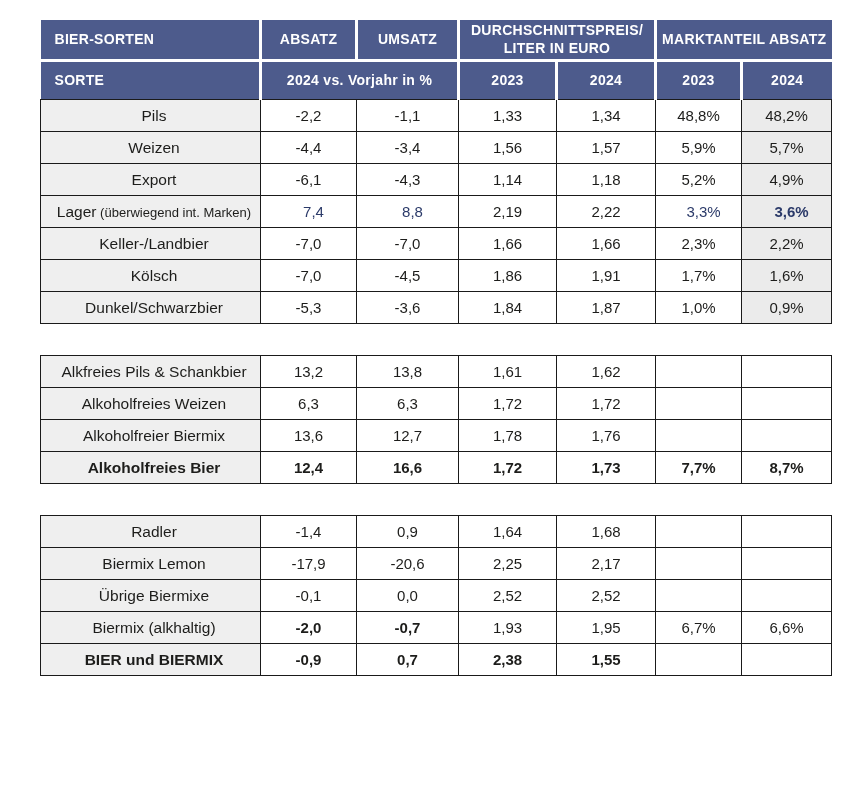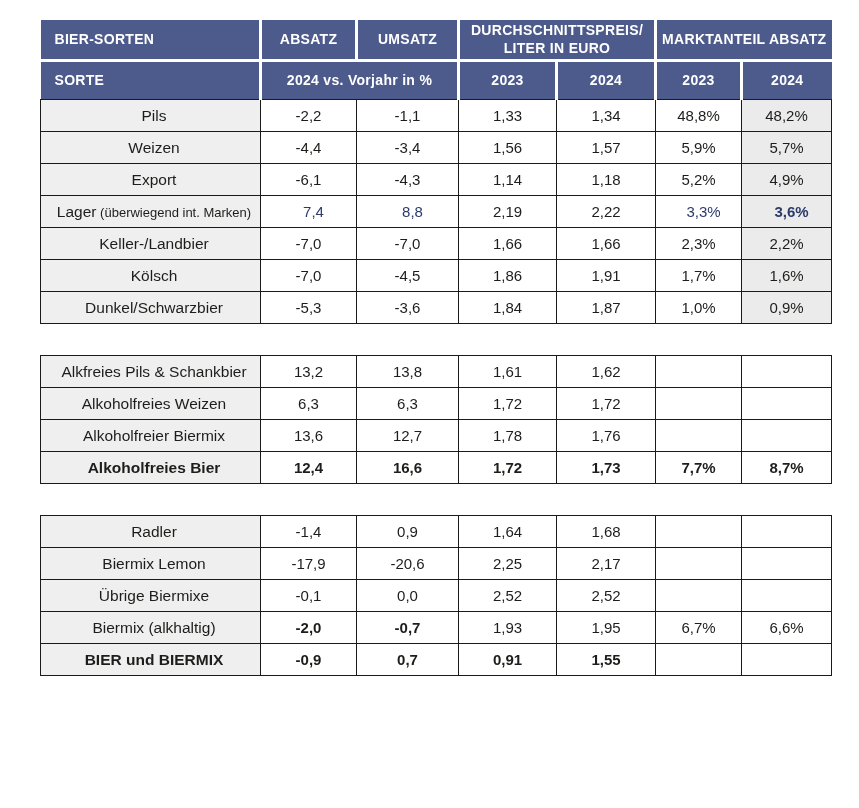--- a/index.html
+++ b/index.html
@@ -271,21 +271,21 @@
           <td class="num bold">-0,7</td>
           <td class="num">1,93</td>
           <td class="num">1,95</td>
           <td class="num">6,7%</td>
           <td class="num">6,6%</td>
         </tr>
         <tr>
           <td class="label bold">BIER und BIERMIX</td>
           <td class="num bold">-0,9</td>
           <td class="num bold">0,7</td>
-          <td class="num bold">0,91</td>
+          <td class="num bold">2,38</td>
           <td class="num bold">1,55</td>
           <td class="num bold"></td>
           <td class="num bold"></td>
         </tr>
       </tbody>
   </table>
 
 </div>
 
 </body></html>

